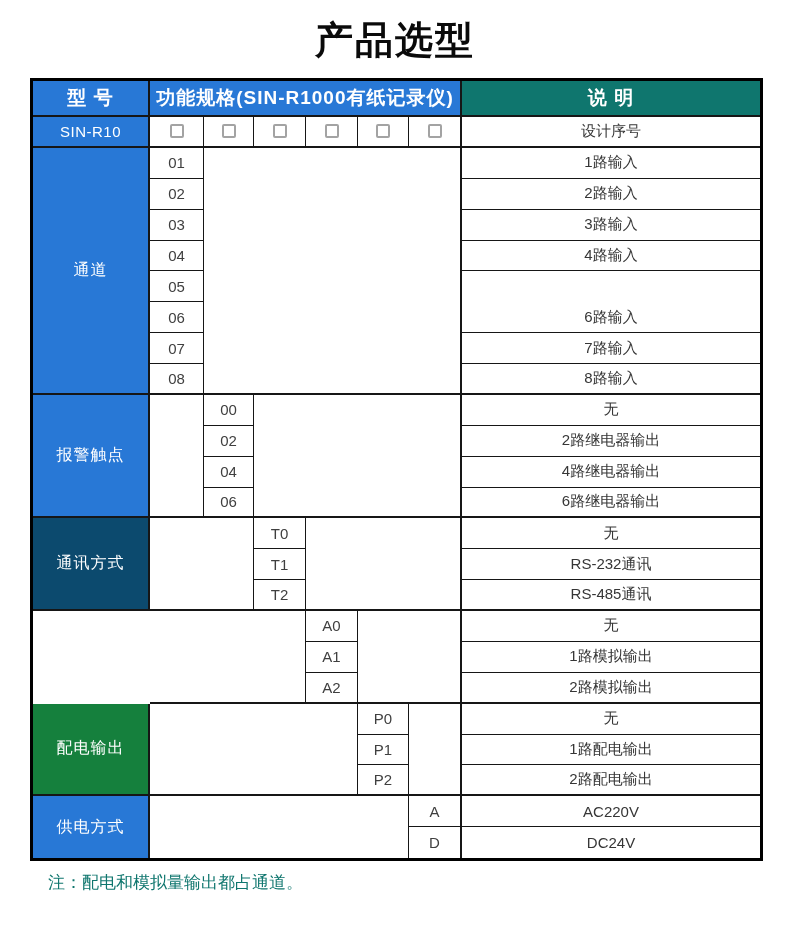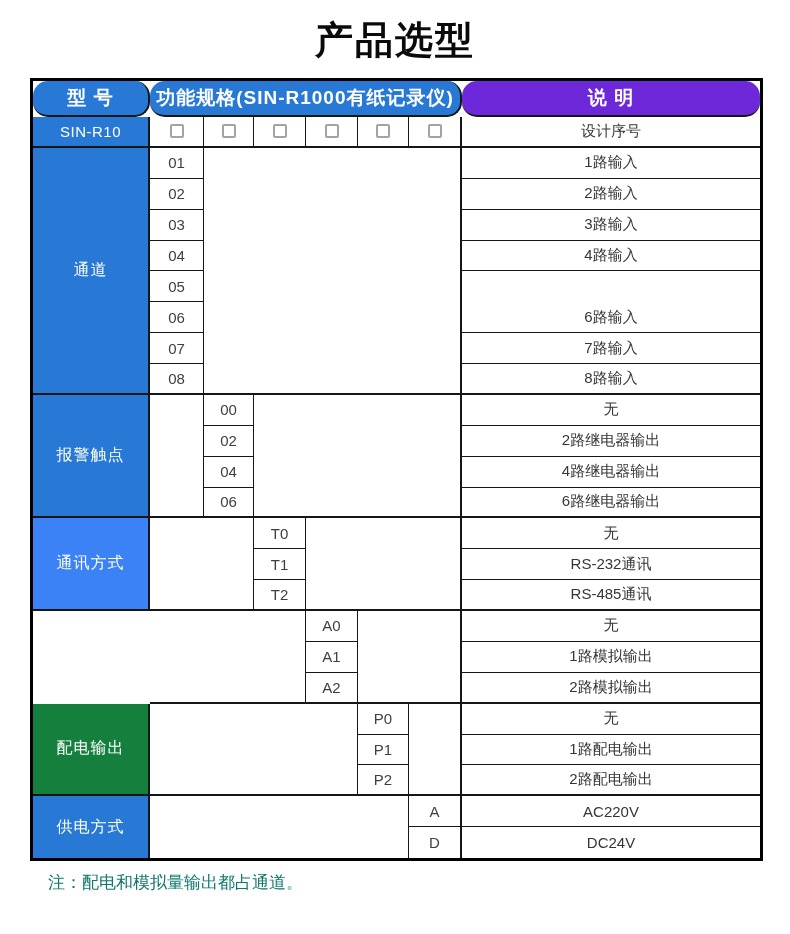--- a/index.html
+++ b/index.html
@@ -33,21 +33,21 @@
   .cell {
     display: flex;
     align-items: center;
     justify-content: center;
     border-right: 1px solid #161616;
     border-bottom: 1px solid #161616;
     overflow: hidden;
     white-space: nowrap;
   }
   .blue { color: #ffffff; background: #2878D6; }
-  .hdr  { font-size: 19px; font-weight: 700; letter-spacing: 1px; border-radius: 15px; }
+  .hdr  { font-size: 19px; font-weight: 700; letter-spacing: 1px; }
   .lbl  { font-size: 16px; letter-spacing: 1px; }
   .model{ font-size: 15px; letter-spacing: 0.5px; }
   .code { font-size: 15px; color: #3f3f3f; }
   .desc { font-size: 15px; color: #363636; }
   .vr2  { border-right-width: 2px; }
   .hb2  { border-bottom-width: 2px; }
   .noright  { border-right: none; }
   .nobottom { border-bottom: none; }
   .cb {
     width: 14px; height: 14px;
@@ -65,21 +65,21 @@
 </style>
 </head>
 <body>
 
 <div class="page-title">产品选型</div>
 
 <div class="spec-table">
 
   <div class="cell blue hdr vr2 hb2" style="grid-area: 1 / 1 / 2 / 2; background: rgb(40, 120, 214);">型 号</div>
   <div class="cell blue hdr vr2 hb2" style="grid-area: 1 / 2 / 2 / 8; background: rgb(40, 120, 214);">功能规格(SIN-R1000有纸记录仪)</div>
-  <div class="cell blue hdr hb2 noright" style="grid-area: 1 / 8 / 2 / 9; background: #6d28d9;">说 明</div>
+  <div class="cell blue hdr hb2 noright" style="grid-area: 1 / 8 / 2 / 9; background: #0f766e;">说 明</div>
 
   <div class="cell blue model vr2 hb2" style="grid-area: 2 / 1 / 3 / 2; background: rgb(40, 120, 214);">SIN-R10</div>
   <div class="cell hb2" style="grid-area:2/2/3/3">
       <span class="cb" style="border-color: rgb(163, 163, 163);"></span>
     </div>
   <div class="cell hb2" style="grid-area:2/3/3/4">
       <span class="cb" style="border-color: rgb(163, 163, 163);"></span>
     </div>
   <div class="cell hb2" style="grid-area:2/4/3/5">
       <span class="cb" style="border-color: rgb(163, 163, 163);"></span>
@@ -118,21 +118,21 @@
   <div class="cell code" style="grid-area:11/3/12/4">00</div>
   <div class="cell code" style="grid-area:12/3/13/4">02</div>
   <div class="cell code" style="grid-area:13/3/14/4">04</div>
   <div class="cell code hb2" style="grid-area:14/3/15/4">06</div>
   <div class="cell vr2 hb2" style="grid-area:11/4/15/8"></div>
   <div class="cell desc noright" style="grid-area:11/8/12/9">无</div>
   <div class="cell desc noright" style="grid-area:12/8/13/9">2路继电器输出</div>
   <div class="cell desc noright" style="grid-area:13/8/14/9">4路继电器输出</div>
   <div class="cell desc noright hb2" style="grid-area:14/8/15/9">6路继电器输出</div>
 
-  <div class="cell blue lbl vr2 hb2" style="grid-area: 15 / 1 / 18 / 2; background: #3b82f6; font-family: Liberation Mono, monospace;">通讯方式</div>
+  <div class="cell blue lbl vr2 hb2" style="grid-area: 15 / 1 / 18 / 2; background: #0c4a6e; font-family: Liberation Mono, monospace;">通讯方式</div>
   <div class="cell hb2" style="grid-area:15/2/18/4"></div>
   <div class="cell code" style="grid-area:15/4/16/5">T0</div>
   <div class="cell code" style="grid-area:16/4/17/5">T1</div>
   <div class="cell code hb2" style="grid-area:17/4/18/5">T2</div>
   <div class="cell vr2 hb2" style="grid-area:15/5/18/8"></div>
   <div class="cell desc noright" style="grid-area:15/8/16/9">无</div>
   <div class="cell desc noright" style="grid-area:16/8/17/9">RS-232通讯</div>
   <div class="cell desc noright hb2" style="grid-area:17/8/18/9">RS-485通讯</div>
 
   <div class="cell hb2" style="grid-area:18/2/21/5"></div>

